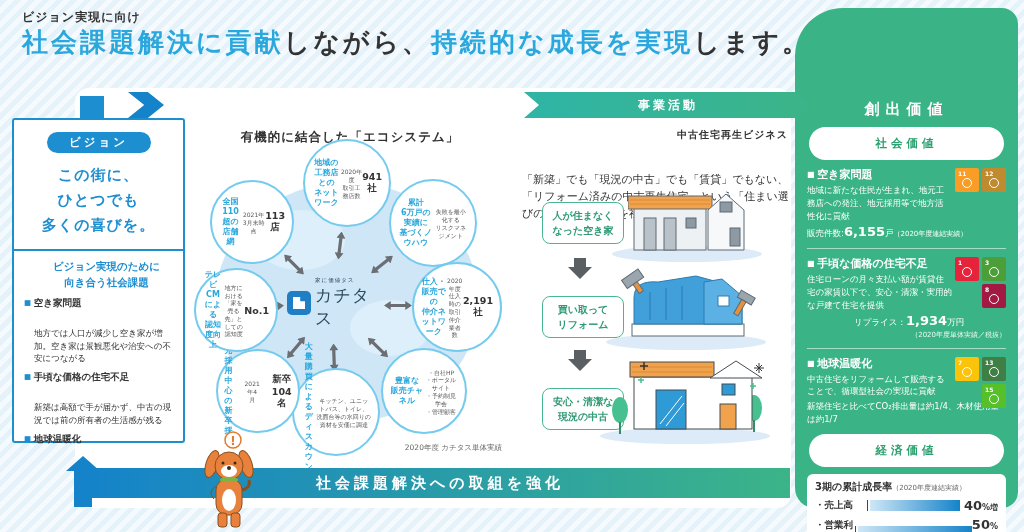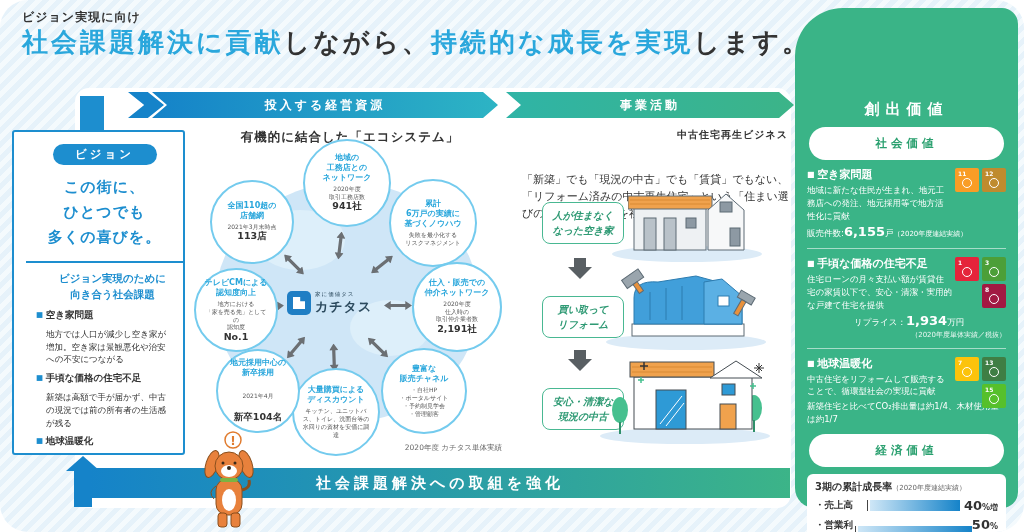--- a/index.html
+++ b/index.html
@@ -1,19 +1,19 @@
 <!DOCTYPE html>
 <html><head>
 <meta charset="utf-8">
 <style>
   * { margin:0; padding:0; box-sizing:border-box; }
   html,body { width:1024px; height:532px; }
   body { font-family:"DejaVu Sans", sans-serif; color:#333; }
   #app { position:relative; width:1024px; height:532px; overflow:hidden;
-         background:repeating-linear-gradient(135deg,#e6f2fa 0 5px,#f4fafd 5px 10px);border-radius:28px; }
+         background:repeating-linear-gradient(135deg,#e6f2fa 0 5px,#f4fafd 5px 10px); }
 
   
   .eyebrow { position:absolute; left:22px; top:9px; font-size:12px; font-weight:bold; color:#333; letter-spacing:1px; }
   .headline { position:absolute; left:22px; top:25px; font-size:26px; font-weight:bold; letter-spacing:3px; white-space:nowrap; }
   .headline .blue { color:#2aa7dc; }
   .headline .dark { color:#333; }
 
   
   .green-panel { position:absolute; left:795px; top:8px; width:223px; height:500px;
                  background:#3ab487; border-radius:48px 16px 16px 20px; }
@@ -49,75 +49,75 @@
   .growth-val .sfx { font-size:8px; }
 
   
   .main-card { position:absolute; left:75px; top:88px; width:716px; height:420px; background:#fff; border-radius:14px; }
   .chev { position:absolute; left:128px; top:92px; width:36px; height:26px; background:#1583c9;
           clip-path:polygon(0 0,55% 0,100% 50%,55% 100%,0 100%,45% 50%); }
   .parrow { position:absolute; top:92px; height:26px; display:flex; align-items:center; justify-content:center;
             color:#fff; font-weight:bold; font-size:12px; letter-spacing:3px;
             clip-path:polygon(0 0,calc(100% - 15px) 0,100% 50%,calc(100% - 15px) 100%,0 100%,15px 50%); }
   .parrow.res { left:152px; width:346px; background:linear-gradient(90deg,#1583c9,#2db4c4); }
-  .parrow.act { left:506px; width:288px; background:linear-gradient(90deg,#2fb4a6,#3cb488); }
+  .parrow.act { left:524px; width:288px; background:linear-gradient(90deg,#2fb4a6,#3cb488); }
 
   
   .vision-tab { position:absolute; left:80px; top:96px; width:24px; height:38px; background:#1d8ecf; }
-  .left-box { position:absolute; left:12px; top:130px; width:173px; height:325px; background:#fff;
-              border:2px solid #1d8ecf; border-radius:3px;padding-left:12px; }
+  .left-box { position:absolute; left:12px; top:118px; width:173px; height:325px; background:#fff;
+              border:2px solid #1d8ecf; border-radius:3px; }
   .vision-badge { margin:12px auto 0; width:104px; background:#1d8ecf; color:#fff; font-weight:bold;
                   font-size:11.5px; text-align:center; border-radius:999px; padding:3px 0; letter-spacing:3px; }
   .vision-statement { margin-top:10px; text-align:center; color:#1d8ecf; font-weight:bold; font-size:15px;
                       line-height:1.65; white-space:pre-line; letter-spacing:1px; }
   .left-divider { border-top:2px solid #1d8ecf; margin-top:12px; }
   .issues-heading { margin-top:8px; text-align:center; color:#1d8ecf; font-weight:bold; font-size:10.5px;
                     line-height:1.5; white-space:pre-line;margin-left:16px; }
   .issue { margin:6px 10px 0; }
   .issue-title { font-size:9.5px; font-weight:bold; color:#333; }
   .issue-title::before { content:"■ "; color:#1d8ecf; font-size:7.5px; vertical-align:1px; }
-  .issue-body { font-size:8.5px; line-height:1.5; color:#333; padding-left:10px; margin-top:6px; }
+  .issue-body { font-size:8.5px; line-height:1.5; color:#333; padding-left:10px; margin-top:17px; }
 
   
   .eco-title { position:absolute; left:205px; top:129px; width:290px; text-align:center;
                font-size:12.5px; font-weight:bold; color:#333; letter-spacing:1px; }
   .eco-blob { position:absolute; left:215px; top:182px; width:264px; height:240px; border-radius:50%; background:#cfe6f7; }
   .eco-blob2 { position:absolute; left:255px; top:210px; width:90px; height:60px; border-radius:50%; background:#ddeffa; }
   .eco-blob3 { position:absolute; left:350px; top:300px; width:80px; height:56px; border-radius:50%; background:#ddeffa; }
   .node { position:absolute; background:#fff; border:2px solid #74cbee; border-radius:50%;
-          display:flex; flex-direction:column; align-items:center; justify-content:center;
+          display:flex; align-items:center; justify-content:center;
           text-align:center; padding:4px 7px; }
   .node-heading { color:#2aa7dc; font-weight:bold; font-size:8px; line-height:1.25; white-space:pre-line; }
   .node-sub { color:#555; font-size:6px; line-height:1.3; white-space:pre-line; margin-top:2px; }
   .node-stat { color:#333; font-weight:bold; font-size:9.5px; }
   .n0 { left:210px; top:180px; width:84px; height:84px; }
   .n1 { left:303px; top:139px; width:88px; height:88px; }
   .n2 { left:389px; top:179px; width:88px; height:88px; }
   .n3 { left:412px; top:262px; width:90px; height:90px; }
   .n4 { left:381px; top:348px; width:86px; height:86px; }
   .n5 { left:292px; top:368px; width:88px; height:88px; }
   .n6 { left:216px; top:349px; width:84px; height:84px;gap:12px; }
   .n7 { left:194px; top:268px; width:84px; height:84px; }
   .arr { position:absolute; width:28px; height:9px; background:#6b6f73;
          clip-path:polygon(0 50%,24% 0,24% 32%,76% 32%,76% 0,100% 50%,76% 100%,76% 68%,24% 68%,24% 100%); }
   .eco-logo { position:absolute; left:287px; top:286px; width:92px; height:34px; display:flex; align-items:center; gap:4px; }
   .logo-mark { width:24px; height:24px; background:#1f7ec4; border-radius:5px; position:relative; flex:0 0 auto; }
   .logo-mark::after { content:""; position:absolute; left:6px; top:6px; width:12px; height:12px;
                       background:#fff; clip-path:polygon(0 0,60% 0,60% 35%,100% 35%,100% 100%,0 100%); }
   .logo-tagline { font-size:5.5px; color:#2c4a5e; letter-spacing:1px; }
-  .logo-brand { font-size:13px; font-weight:bold; color:#2c4a5e; letter-spacing:1px; }
+  .logo-brand { font-size:17px; font-weight:normal; color:#2c4a5e; letter-spacing:1px; }
   .eco-note { position:absolute; left:372px; top:443px; width:130px; font-size:7.5px; color:#666; text-align:right; }
 
   
   .biz-title { position:absolute; left:520px; top:128px; width:268px; text-align:right;
                font-size:10px; font-weight:bold; color:#333; letter-spacing:1px; }
   .biz-desc { position:absolute; left:522px; top:147px; width:268px; font-size:11px; line-height:1.55; color:#333;margin-top:24px; }
   .step-label { position:absolute; width:82px; border:1.5px solid #49b892; border-radius:8px; background:#fff;
                 color:#2f9a74; font-weight:bold; font-size:10px; line-height:1.5; text-align:center;
-                padding:5px 4px; white-space:pre-line;font-style:italic; }
+                padding:5px 4px; white-space:pre-line; }
   .sl1 { left:542px; top:202px; } .sl2 { left:542px; top:296px; } .sl3 { left:542px; top:388px; }
   .house-shadow { position:absolute; background:#dcebf7; border-radius:50%; }
   .hs1 { left:612px; top:246px; width:150px; height:16px; }
   .hs2 { left:606px; top:334px; width:160px; height:16px; }
   .hs3 { left:600px; top:428px; width:170px; height:16px; }
   .house { position:absolute; }
   .h1 { left:628px; top:188px; } .h2 { left:618px; top:268px; } .h3 { left:610px; top:356px; }
   .down-arrow { position:absolute; width:24px; height:22px; }
   .down-arrow .stem { position:absolute; left:6px; top:0; width:12px; height:10px; background:#595f63; }
   .down-arrow .head { position:absolute; left:0; top:9px; width:0; height:0;
@@ -240,21 +240,20 @@
             <span class="growth-bar bar-profit" style="display:block"></span>
           </span>
         <span class="growth-val"><span>50</span><span class="sfx">%増</span></span>
       </div>
     </div>
   </div>
 
   <div class="main-card"></div>
 
   <div class="chev"></div>
-  <div class="parrow res">投入する経営資源</div>
   <div class="parrow act">事業活動</div>
 
   <div class="vision-tab"></div>
   <div class="left-box">
     <div class="vision-badge">ビジョン</div>
     <div class="vision-statement">この街に、
 ひとつでも
 多くの喜びを。</div>
     <div class="left-divider"></div>
     <div class="issues-heading">ビジョン実現のために

